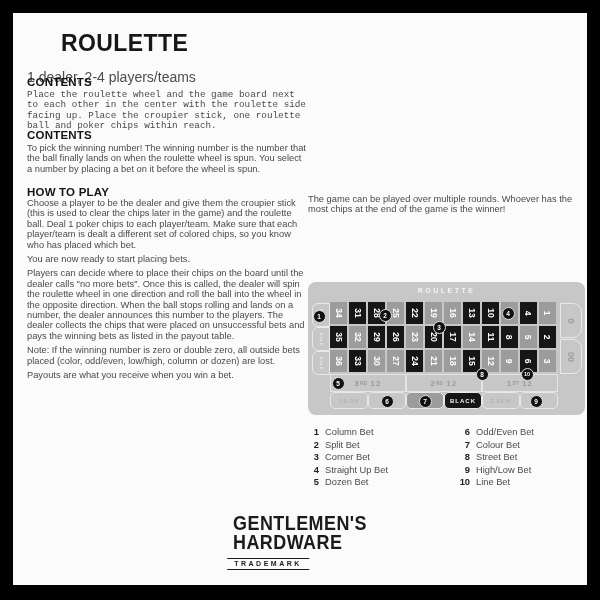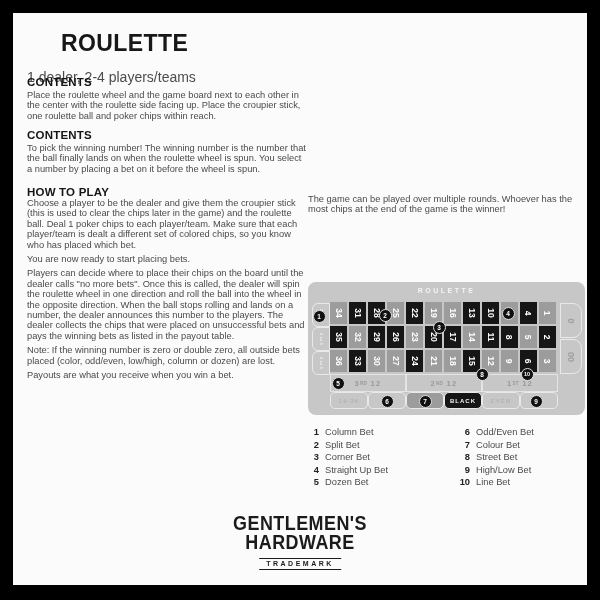--- a/index.html
+++ b/index.html
@@ -38,35 +38,35 @@
   .marker{position:absolute;width:13px;height:13px;border-radius:50%;background:#111;
           border:1px solid #dedede;box-sizing:border-box;display:flex;align-items:center;justify-content:center;
           font-size:6.5px;font-weight:bold;color:#fff;z-index:5;}
 
   
   .legend-col{position:absolute;font-size:9.3px;color:#4c4c4c;}
   .legend-row{display:flex;line-height:12.6px;}
   .legend-row .num{width:14px;text-align:right;font-weight:bold;color:#222;margin-right:6px;}
 
   
-  .logo{position:absolute;left:50%;top:501px;transform:translateX(-50%);text-align:center;color:#1b1b1b;}
+  .logo{position:absolute;left:50%;top:501px;transform:translateX(-50%);color:#1b1b1b;}
   .logo .l1,.logo .l2{font-size:19.5px;font-weight:bold;letter-spacing:.5px;line-height:19px;transform:scaleX(.92);}
   .logo .l3{display:inline-block;margin-top:4px;font-size:7px;font-weight:bold;letter-spacing:2.5px;
             border-top:1.8px solid #1b1b1b;border-bottom:1.8px solid #1b1b1b;padding:1.5px 7px;}
 </style>
 </head>
 <body>
 
 <div class="page">
 
   <div class="doc-title">ROULETTE</div>
   <div class="doc-subtitle">1 dealer, 2-4 players/teams</div>
 
   <div class="h2" style="left:14px;top:63px;">CONTENTS</div>
-  <div class="body-text" style="left:14px;top:77px;">Place the roulette wheel and the game board next to each other in the center with the roulette side facing up. Place the croupier stick, one roulette ball and poker chips within reach.</div>
+  <div class="body-text" style="left:14px;top:77px;font-family:Liberation Mono, monospace;">Place the roulette wheel and the game board next to each other in the center with the roulette side facing up. Place the croupier stick, one roulette ball and poker chips within reach.</div>
 
   <div class="h2" style="left:14px;top:116px;">CONTENTS</div>
   <div class="body-text" style="left:14px;top:130px;">To pick the winning number! The winning number is the number that the ball finally lands on when the roulette wheel is spun. You select a number by placing a bet on it before the wheel is spun.</div>
 
   <div class="h2" style="left:14px;top:173px;">HOW TO PLAY</div>
   <div class="body-text" style="left:14px;top:185px;">
     <p>Choose a player to be the dealer and give them the croupier stick (this is used to clear the chips later in the game) and the roulette ball. Deal 1 poker chips to each player/team. Make sure that each player/team is dealt a different set of colored chips, so you know who has placed which bet.</p>
     <p>You are now ready to start placing bets.</p>
     <p>Players can decide where to place their chips on the board until the dealer calls "no more bets". Once this is called, the dealer will spin the roulette wheel in one direction and roll the ball into the wheel in the opposite direction. When the ball stops rolling and lands on a number, the dealer announces this number to the players. The dealer collects the chips that were placed on unsuccessful bets and pays the winning bets as listed in the payout table.</p>
     <p>Note: If the winning number is zero or double zero, all outside bets placed (color, odd/even, low/high, column or dozen) are lost.</p>

